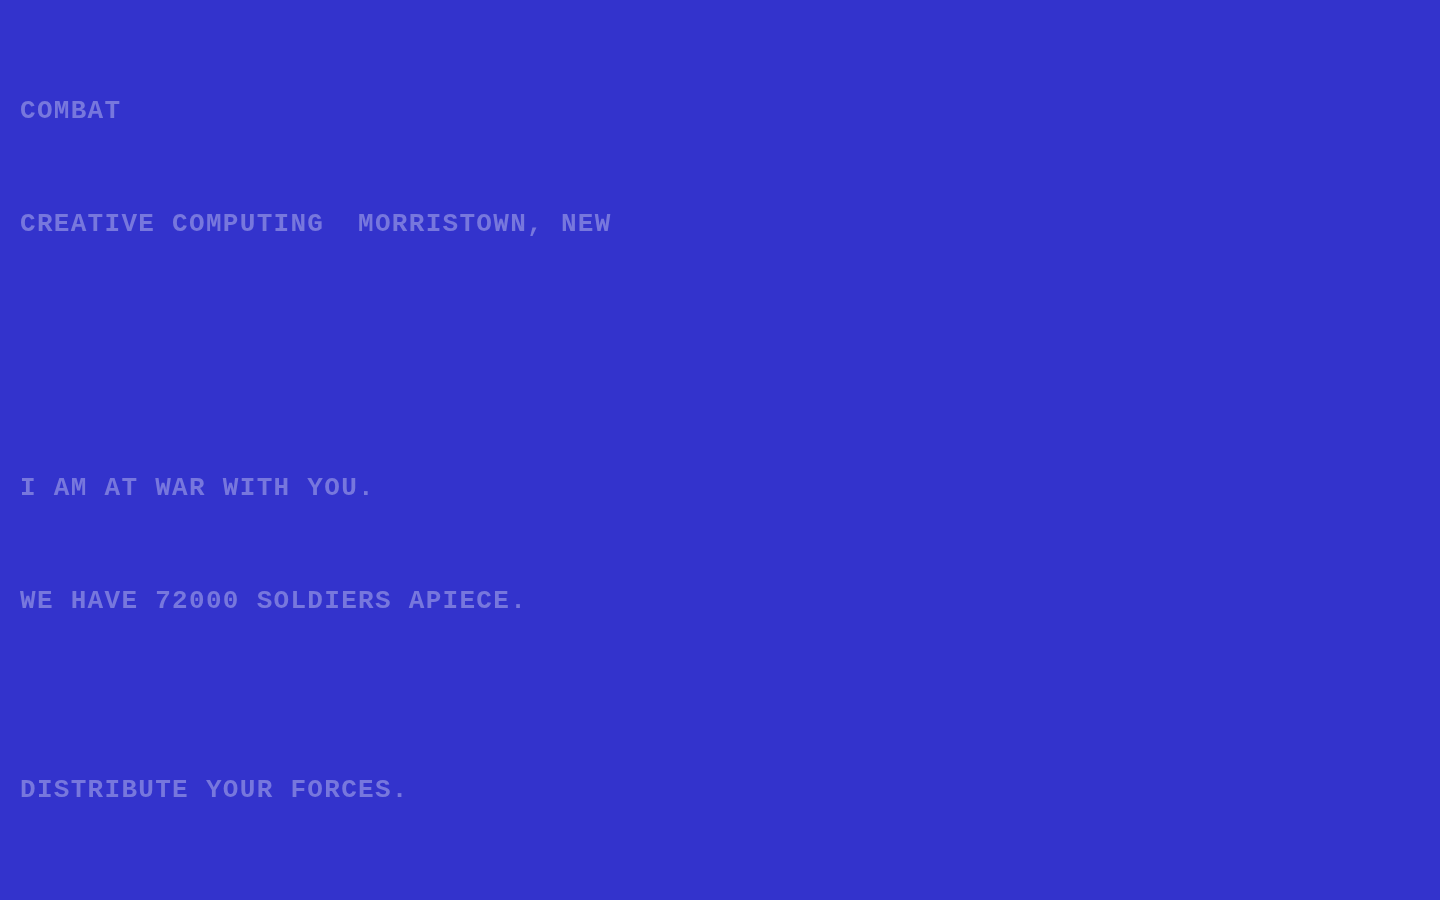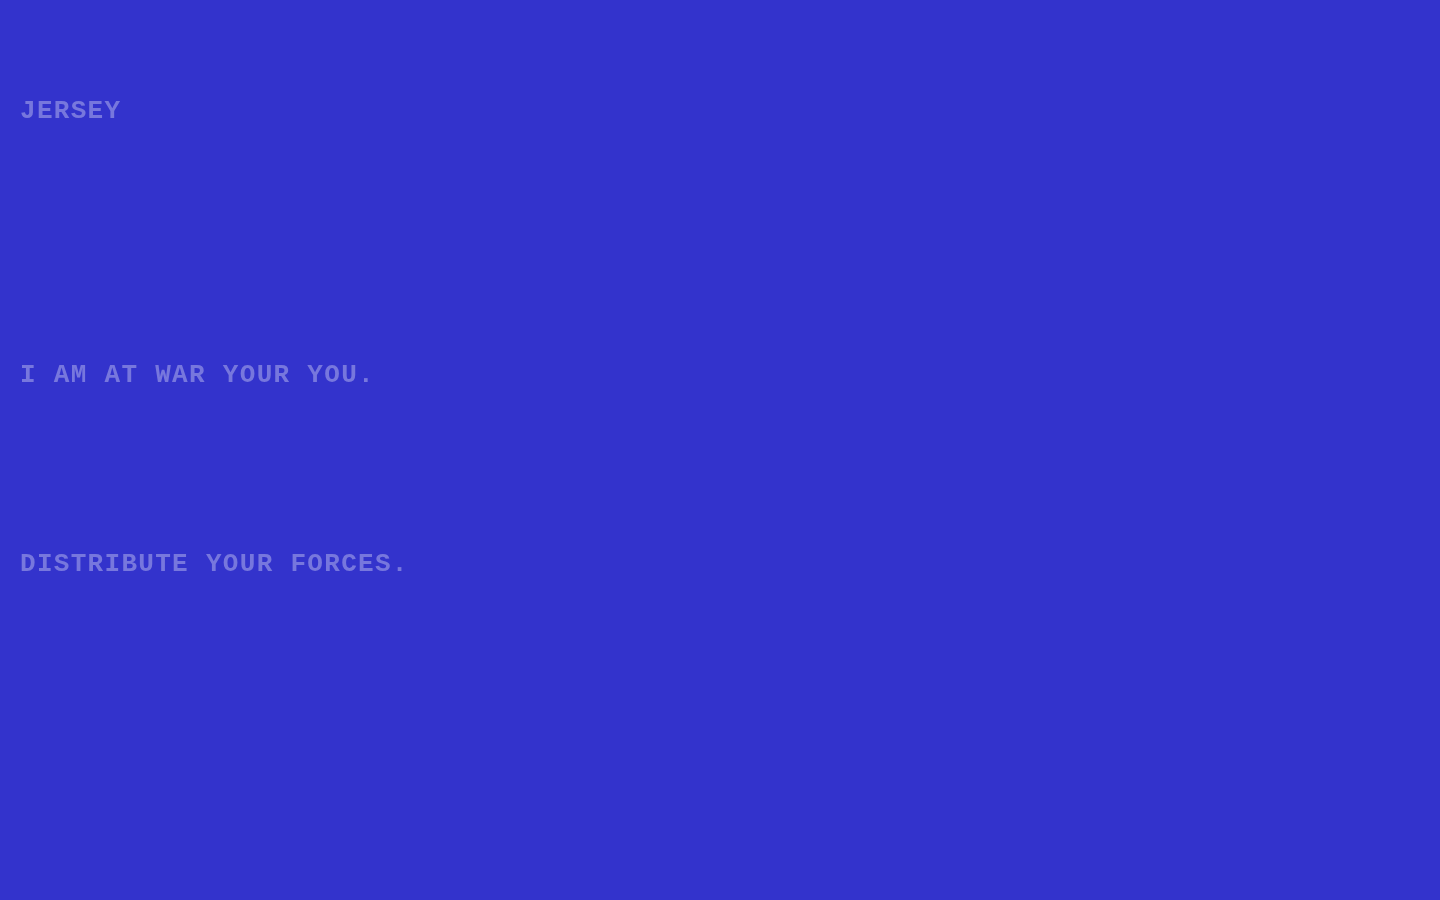--- a/index.html
+++ b/index.html
@@ -30,21 +30,23 @@
     }
 
     .line {
       display: block;
     }
   </style>
 </head>
 <body>
 
 <div id="terminal">
-  <span class="line">JERSEY</span>
+  <span class="line">COMBAT</span>
+  <span class="line">CREATIVE COMPUTING  MORRISTOWN, NEW</span>
   <span class="line"></span>
   <span class="line"></span>
-  <span class="line">I AM AT WAR YOUR YOU.</span>
+  <span class="line">I AM AT WAR WITH YOU.</span>
+  <span class="line">WE HAVE 72000 SOLDIERS APIECE.</span>
   <span class="line"></span>
   <span class="line">DISTRIBUTE YOUR FORCES.</span>
   
   
 </div>
 
 </body></html>

